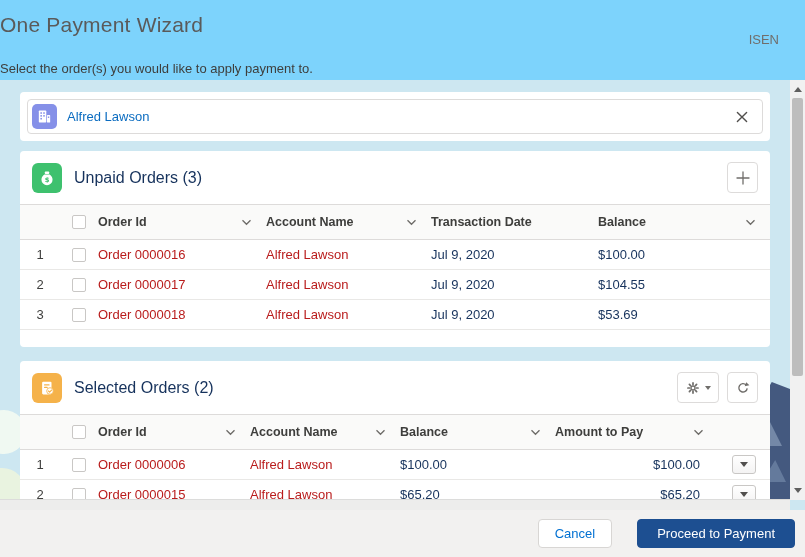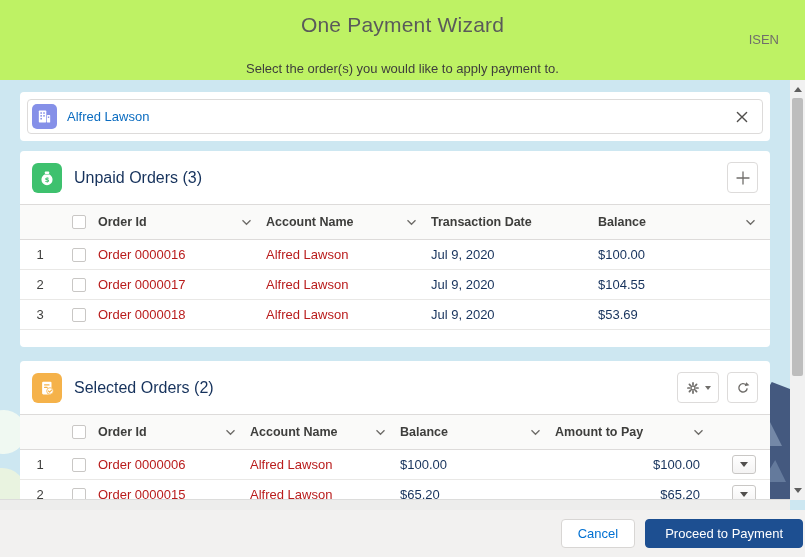--- a/index.html
+++ b/index.html
@@ -3,21 +3,21 @@
 <meta charset="utf-8">
 <style>
   html,body{margin:0;padding:0;}
   body{
     width:805px;height:557px;overflow:hidden;background:#fff;
     font-family:"Liberation Sans",sans-serif;-webkit-font-smoothing:antialiased;
   }
   .modal{width:805px;height:557px;display:flex;flex-direction:column;}
 
   
-  .modal-header{height:80px;background:#bef264;position:relative;text-align:center;flex:0 0 auto;}
+  .modal-header{height:80px;background:#7dd3fc;position:relative;flex:0 0 auto;}
   .modal-title{padding-top:13px;font-size:21px;color:#5a5a5a;font-weight:400;letter-spacing:.2px;}
   .modal-subtitle{margin-top:24px;font-size:13px;color:#3e3e3c;}
   .corner-label{position:absolute;top:32px;right:26px;font-size:13px;color:#706e6b;}
 
   
   .content{position:relative;height:430px;background:#cde7f1;overflow:hidden;flex:0 0 auto;}
   .content-inner{position:absolute;left:20px;right:35px;top:4px;z-index:2;}
 
   
   .art-right{position:absolute;right:15px;bottom:10px;width:38px;height:118px;z-index:1;
@@ -79,21 +79,21 @@
   .navy{color:#16325c;}
   .pad-bottom{height:17px;}
 
   .mini-btn{width:24px;height:19px;border:1px solid #c9c7c5;border-radius:3px;
     background:linear-gradient(#fff,#f4f3f3);display:flex;align-items:center;justify-content:center;cursor:pointer;box-sizing:border-box;}
   .caret-down{width:0;height:0;border-left:4px solid transparent;border-right:4px solid transparent;border-top:5px solid #514f4d;}
   .caret-sm{width:0;height:0;border-left:3.5px solid transparent;border-right:3.5px solid transparent;border-top:4.5px solid #706e6b;}
 
   
   .modal-footer{height:47px;background:#f2f1f0;display:flex;align-items:center;justify-content:flex-end;
-    gap:10px;padding-right:2px;flex:0 0 auto;}
+    gap:25px;padding-right:10px;flex:0 0 auto;}
   .btn{height:29px;border-radius:4px;font-size:13px;font-family:"Liberation Sans",sans-serif;cursor:pointer;display:flex;align-items:center;}
   .btn-cancel{background:#fff;border:1px solid #d8d6d4;color:#0070d2;padding:0 16px;}
   .btn-proceed{background:#1d4f91;border:1px solid #1d4f91;color:#fff;padding:0 19px;}
 </style>
 </head>
 <body>
 
 <div class="modal">
 
   <div class="modal-header">

